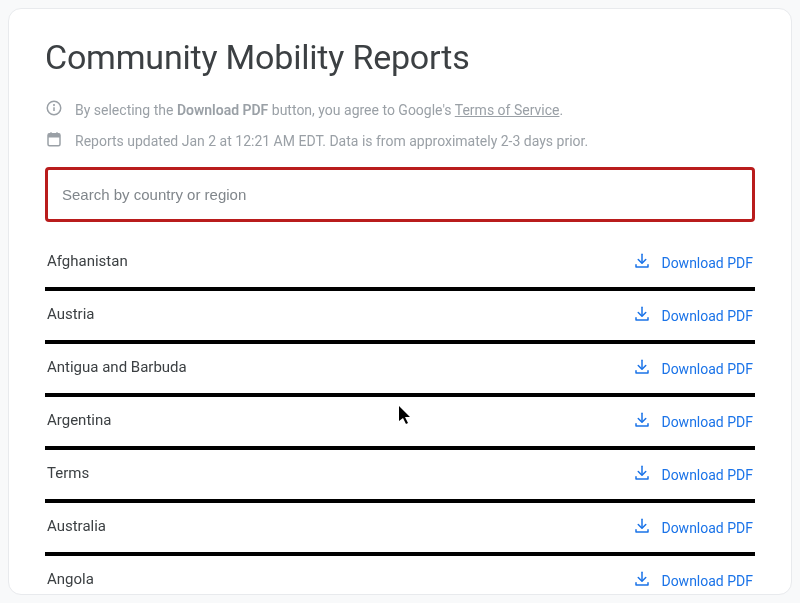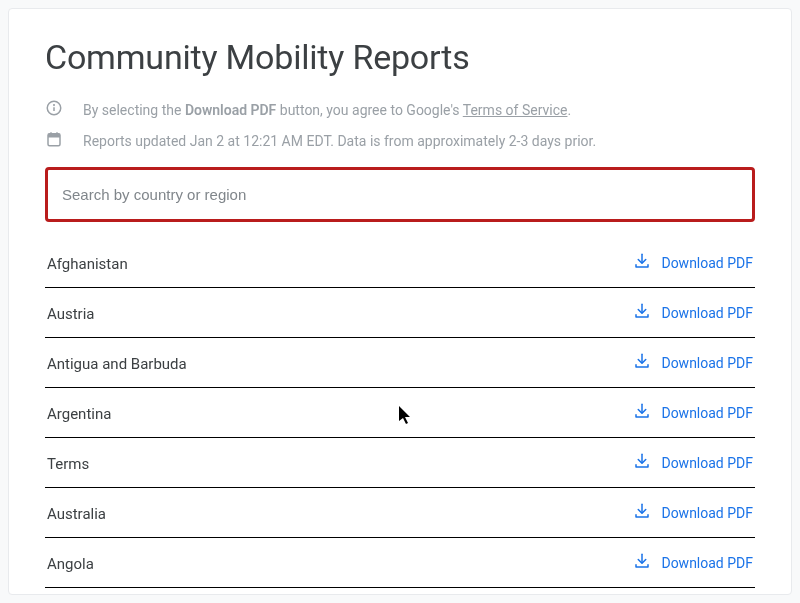--- a/index.html
+++ b/index.html
@@ -7,37 +7,37 @@
       font-family: Roboto, 'Helvetica Neue', Arial, sans-serif;
       background: #f8f9fa;
       width: 800px;
       height: 603px;
       overflow: hidden;
       position: relative;
     }
     .card {
       background: #fff;
       border: 1px solid #e8eaed;
-      border-radius: 4px;
+      border-radius: 13px;
       margin: 8px;
       padding: 28px 36px 0 36px;
       height: 587px;
       overflow: hidden;
     }
     .title {
       font-size: 34px;
       font-weight: 400;
       color: #3c4043;
       letter-spacing: -0.2px;
       margin-bottom: 22px;
     }
     .info-line {
       display: flex;
       align-items: center;
-      gap: 20px;
+      gap: 12px;
       color: #9aa0a6;
       font-size: 14px;
       margin-bottom: 10px;
     }
     .info-line svg { flex-shrink: 0; }
     .info-text b { color: #9aa0a6; font-weight: 600; }
     .tos-link {
       color: #9aa0a6;
       text-decoration: underline;
     }
@@ -52,24 +52,24 @@
       color: #3c4043;
       border: 3px solid #b91c1c;
       border-radius: 4px;
       outline: none;
       background: #fff;
     }
     .search-input::placeholder { color: #80868b; }
     .country-list { }
     .country-row {
       display: flex;
-      align-items: flex-end;
+      align-items: flex-start;
       justify-content: space-between;
       padding: 14px 2px;
-      border-bottom: 1px solid #000000;
+      border-bottom: 4px solid #000000;
     }
     .country-name {
       font-size: 15px;
       color: #3c4043;
     }
     .download-link {
       display: flex;
       align-items: center;
       gap: 10px;
       color: #1a73e8;

